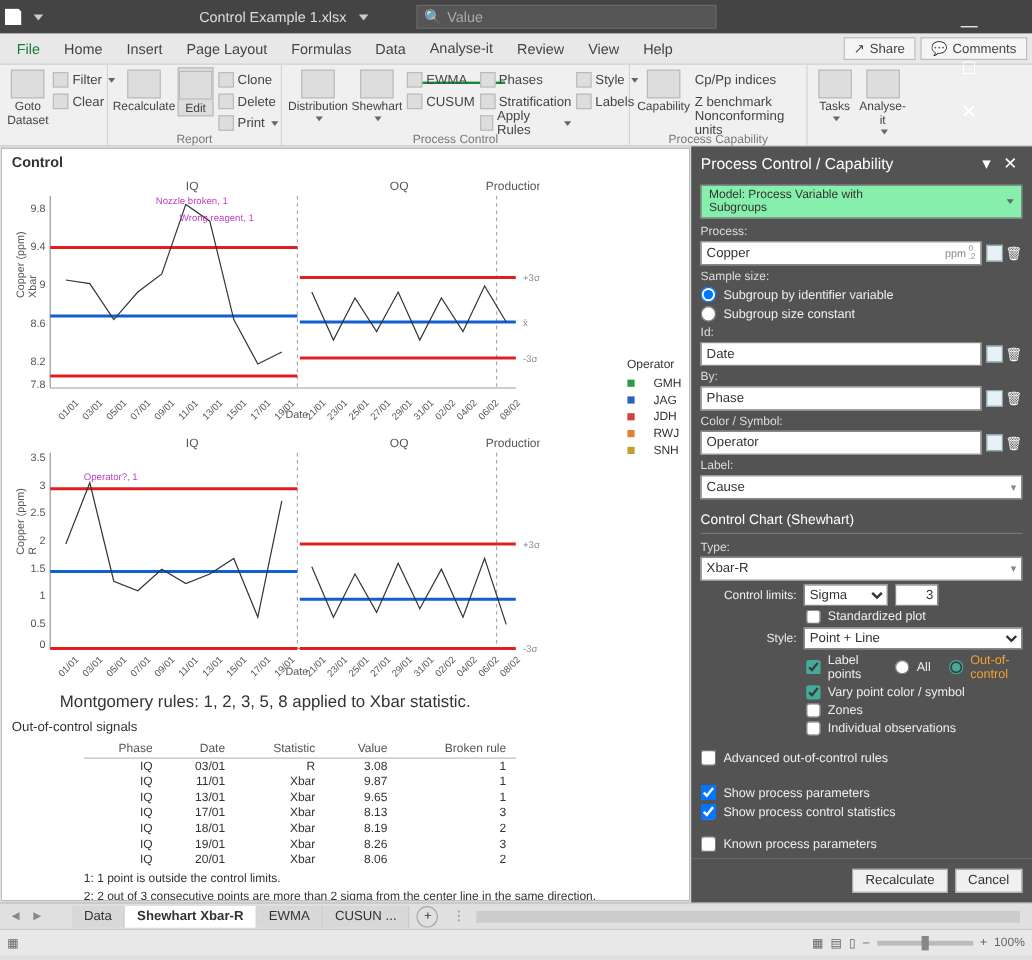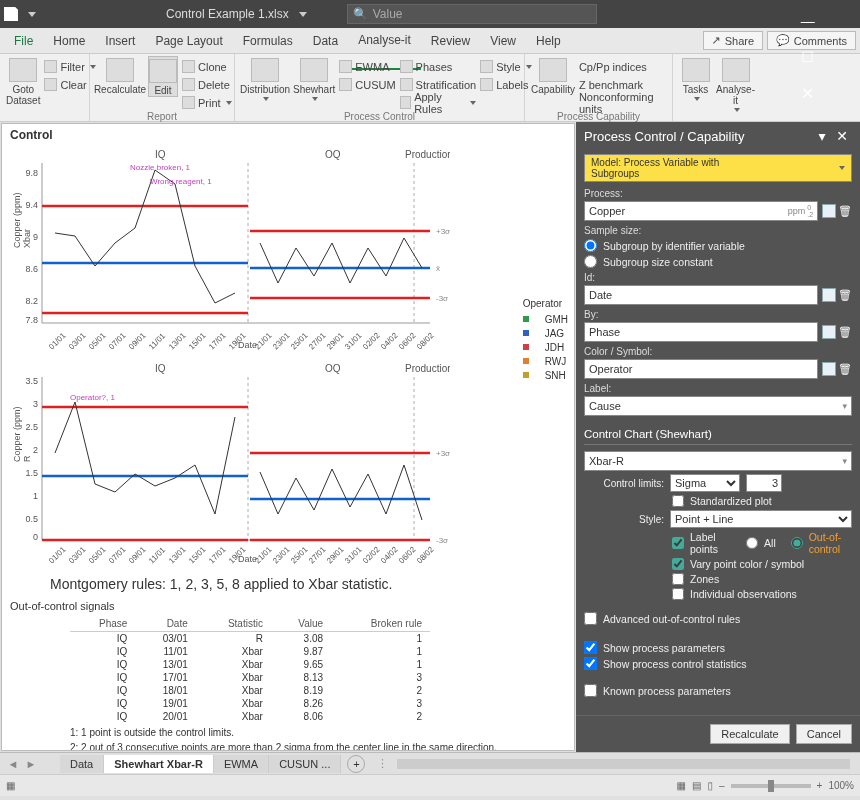--- a/index.html
+++ b/index.html
@@ -42,21 +42,21 @@
 .sig-table { width: 360px; font-size: 10px; border-collapse: collapse; margin-left: 60px; }
 .sig-table th { text-align: right; padding: 2px 8px; color: #555; font-weight: normal; border-bottom: 1px solid #ccc; }
 .sig-table td { text-align: right; padding: 1px 8px; }
 .foot-note { font-size: 10px; margin-left: 60px; margin-top: 4px; }
 .panel { width: 284px; background: #535353; color: #eee; font-size: 11px; display: flex; flex-direction: column; }
 .panel-header { height: 28px; display: flex; align-items: center; padding: 0 8px; font-size: 13px; color: #fff; }
 .panel-header .spacer { flex: 1; }
 .panel-header .pbtn { width: 20px; text-align: center; font-size: 14px; }
 .panel-body { flex: 1; padding: 4px 8px; overflow: auto; }
 .panel .model-row { display: flex; justify-content: flex-end; margin-bottom: 6px; }
-.panel .model-box { background: #fde047; color: #333; padding: 2px 6px; font-size: 10px; border: 1px solid #888; display: flex; align-items: center; gap: 48px; }
+.panel .model-box { background: #86efac; color: #333; padding: 2px 6px; font-size: 10px; border: 1px solid #888; display: flex; align-items: center; gap: 48px; }
 .panel .plabel { font-size: 10px; margin: 4px 0 2px; color: #ddd; }
 .panel .pfield { display: flex; align-items: center; height: 20px; background: #fff; color: #333; padding: 0 4px; font-size: 11px; border: 1px solid #888; position: relative; }
 .panel .pfield .pf-right { margin-left: auto; color: #888; font-size: 9px; display: flex; align-items: center; gap: 2px; }
 .panel .small-ico { width: 14px; height: 14px; margin-left: 2px; background: #e8f0f8; border: 1px solid #8aa; display: inline-block; }
 .panel .section-title { font-size: 11.5px; color: #fff; padding: 6px 0 4px; border-bottom: 1px solid #777; margin: 6px 0; }
 .panel select, .panel input[type=text] { background: #fff; color: #333; border: 1px solid #888; font-size: 11px; height: 18px; }
 .panel .row-inline { display: flex; align-items: center; gap: 6px; margin: 3px 0; }
 .panel .row-inline .rlabel { width: 80px; text-align: right; font-size: 10px; }
 .panel .chk { display: flex; align-items: center; gap: 6px; margin: 3px 0 3px 88px; font-size: 10.5px; }
 .panel .chk input { accent-color: #4a9; width: 12px; height: 12px; }
@@ -534,20 +534,21 @@
         <span class="small-ico"></span>
         <span style="color:#fff;">🗑</span>
       </div>
       <div class="plabel">Label:</div>
       <div class="pfield">
           <span>Cause</span>
           <span class="pf-right">▾</span>
         </div>
 
       <div class="section-title">Control Chart (Shewhart)</div>
+      <div class="plabel">Type:</div>
       <div class="pfield">
           <span>Xbar-R</span>
           <span class="pf-right">▾</span>
         </div>
 
       <div class="row-inline">
         <span class="rlabel">Control limits:</span>
         <select style="width:70px;"><option>Sigma</option></select>
         <input type="text" style="width: 36px; text-align: right; padding: 0px 3px;" value="3">
       </div>

